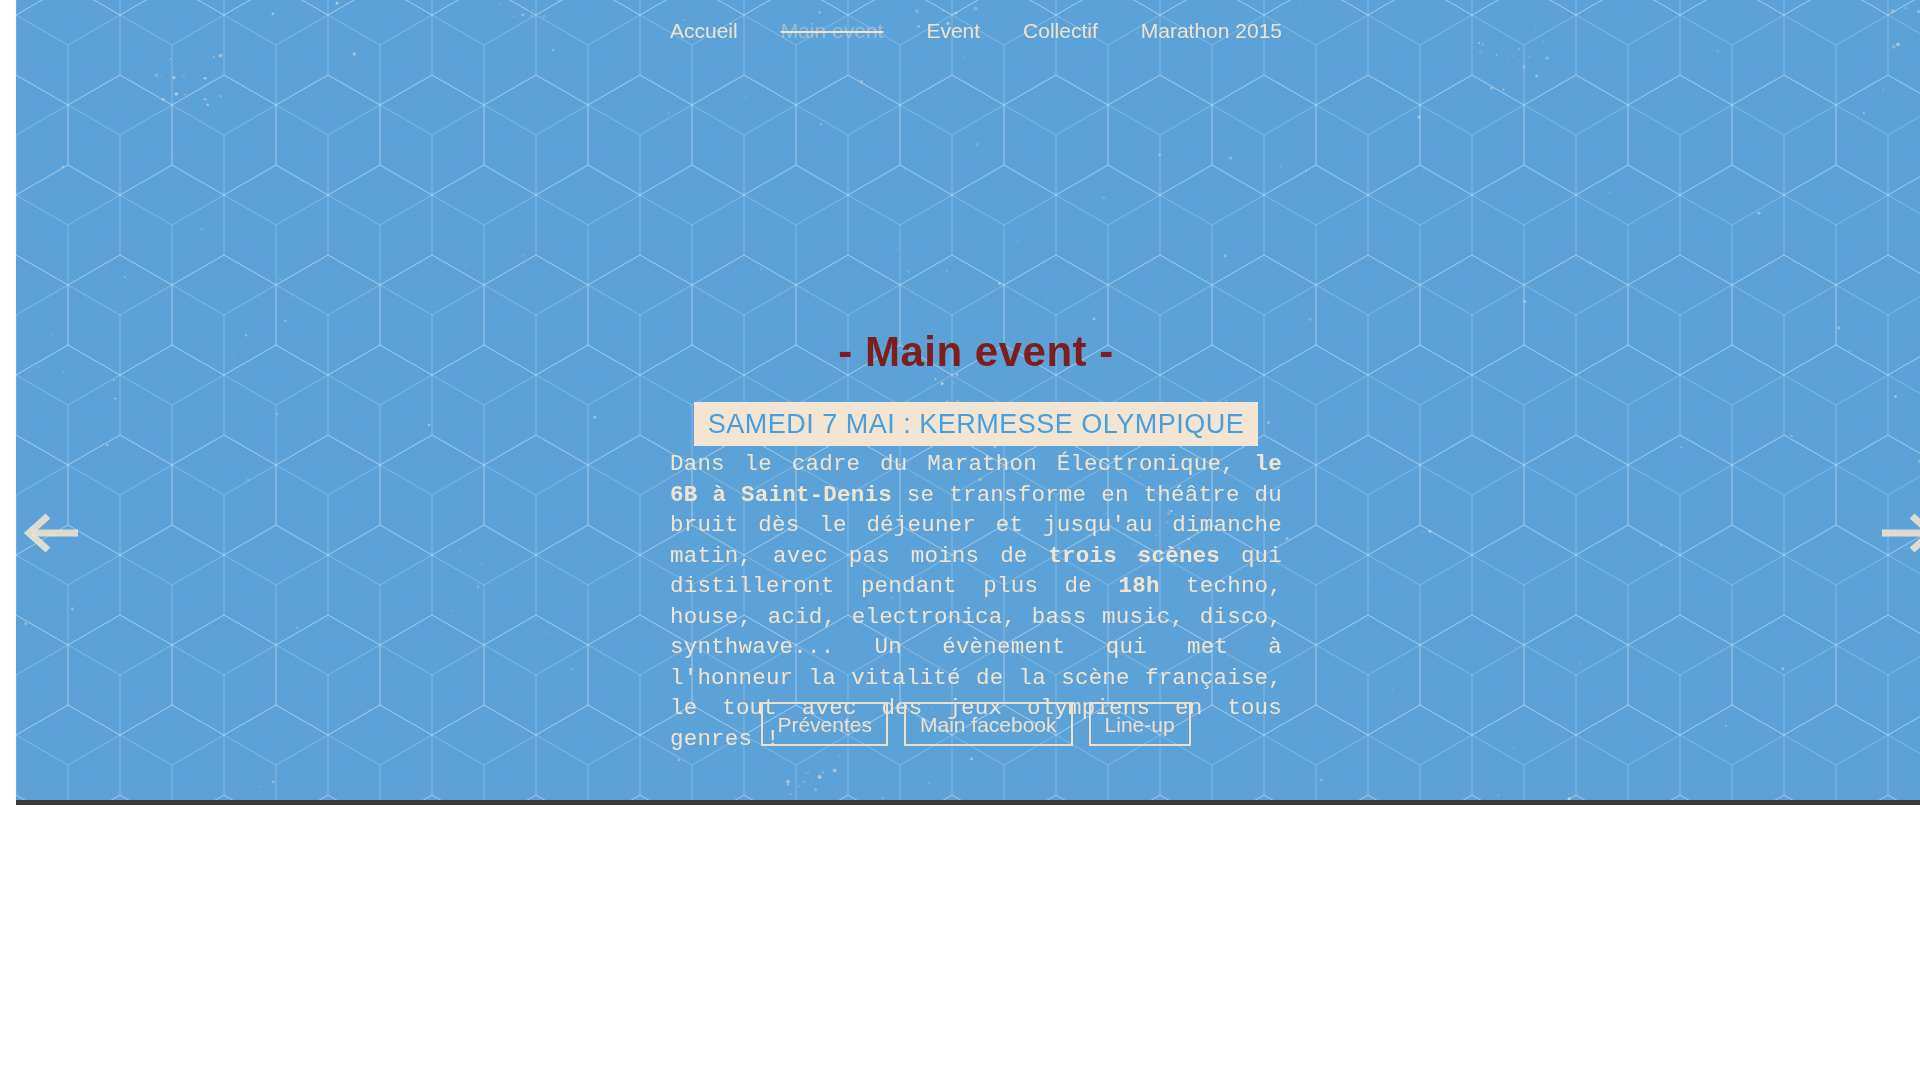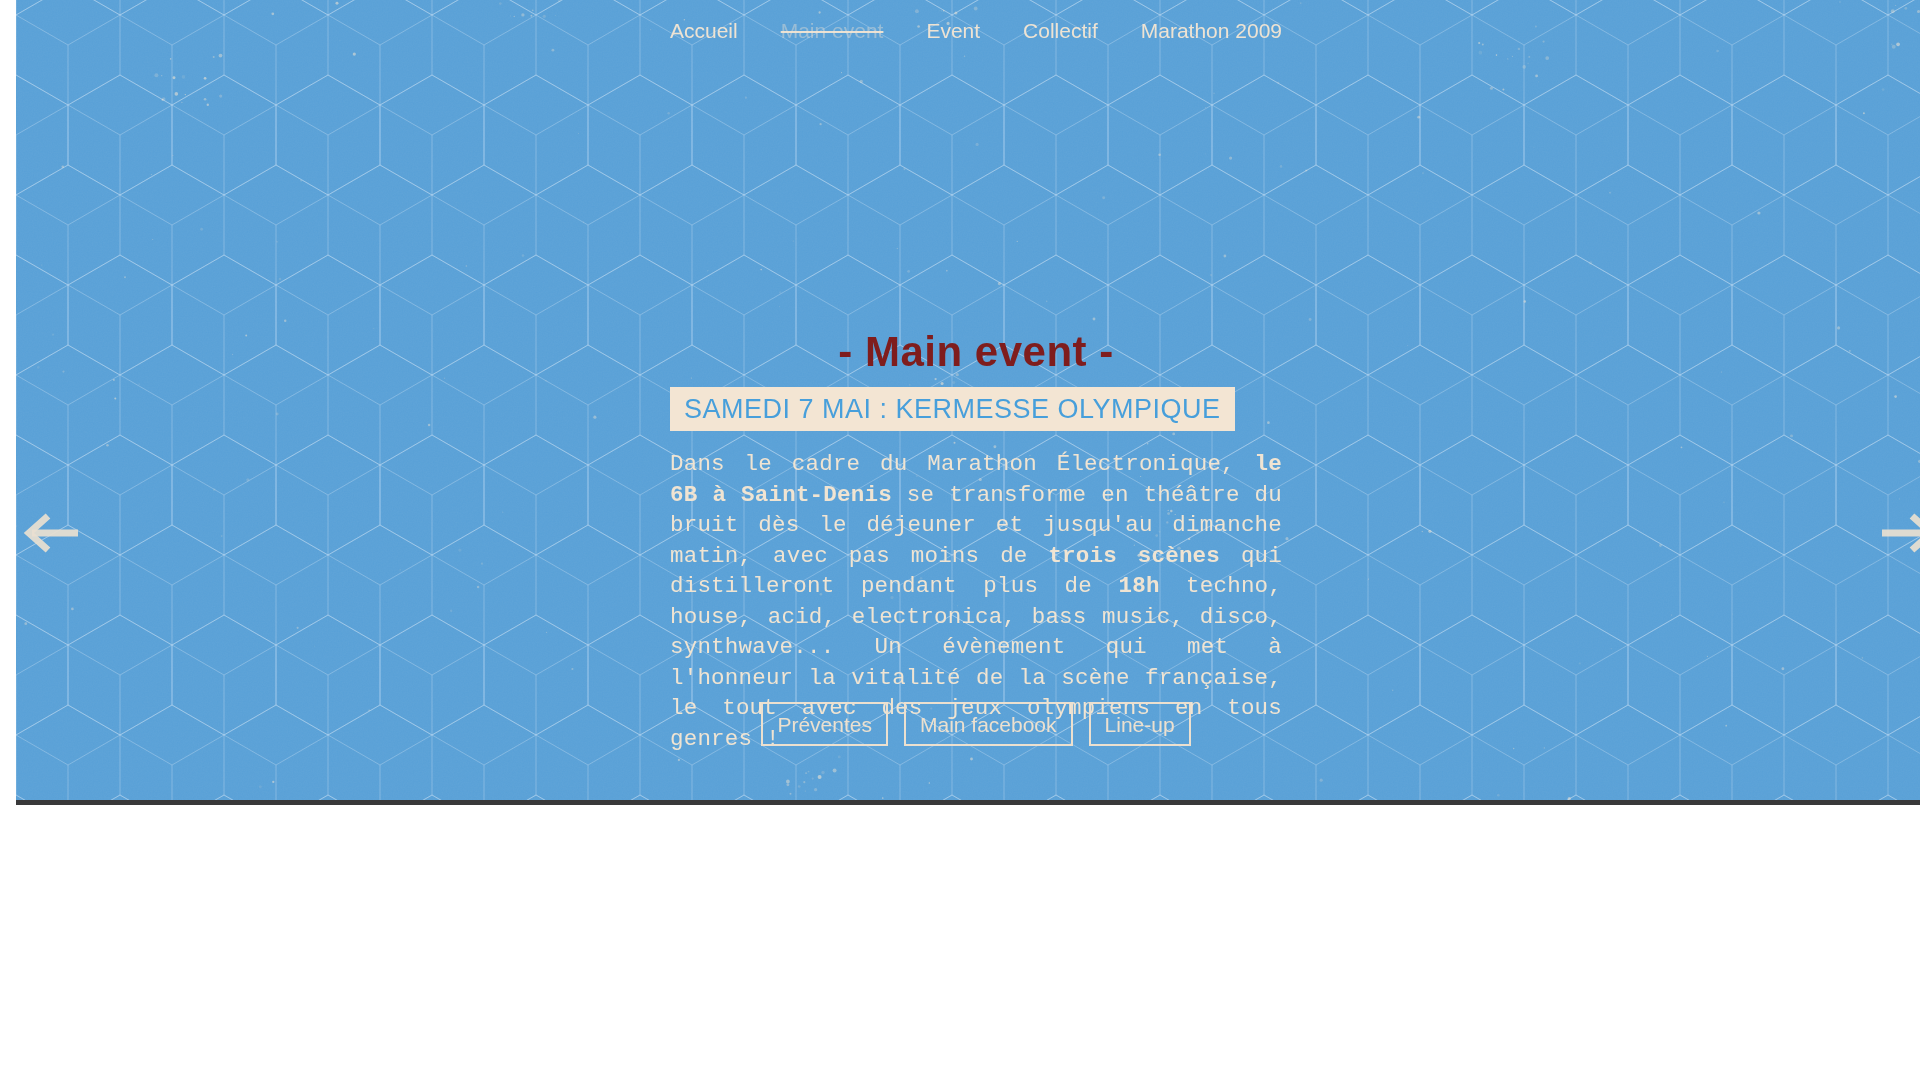--- a/index.html
+++ b/index.html
@@ -63,23 +63,23 @@
     top: 330px;
     width: 100%;
     font-size: 42px;
     font-weight: 700;
     line-height: 1.05;
     color: #7f1d1d;
     letter-spacing: 0.5px;
   }
   #banner-row {
     position: absolute;
-    top: 387px;
+    top: 402px;
     width: 100%;
-    text-align: left;
+    text-align: center;
   }
   #banner {
     display: inline-block;
     background: #f3e5d3;
     color: #479fdb;
     font-size: 27px;
     line-height: 1;
     padding: 9px 14px 8px 14px;
     letter-spacing: 0.5px;
     white-space: nowrap;
@@ -561,21 +561,21 @@
         <circle cx="204.5" cy="55.6" r="1.88" fill="#f2e5d3" fill-opacity="0.45"></circle>
         <circle cx="191.8" cy="104.8" r="1.21" fill="#f2e5d3" fill-opacity="0.51"></circle>
       </g>
   </svg>
 
   <nav id="main-nav">
     <a>Accueil</a>
     <a class="active">Main event</a>
     <a>Event</a>
     <a>Collectif</a>
-    <a>Marathon 2009</a>
+    <a>Marathon 2015</a>
   </nav>
 
   <main id="slide">
     <h1 id="title">- Main event -</h1>
 
     <div id="banner-row">
       <span id="banner">SAMEDI 7 MAI : KERMESSE OLYMPIQUE</span>
     </div>
 
     <p id="desc"><span>Dans le cadre du Marathon Électronique, </span><b>le 6B à Saint-Denis</b><span> se transforme en théâtre du bruit dès le déjeuner et jusqu'au dimanche matin, avec pas moins de </span><b>trois scènes</b><span> qui distilleront pendant plus de </span><b>18h</b><span> techno, house, acid, electronica, bass music, disco, synthwave... Un évènement qui met à l'honneur la vitalité de la scène française, le tout avec des jeux olympiens en tous genres !</span></p>

